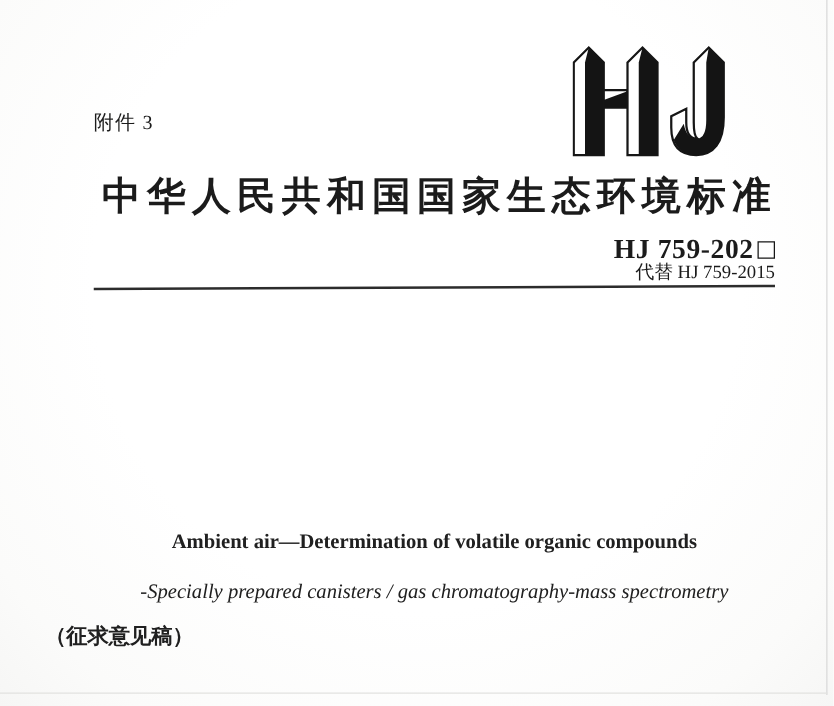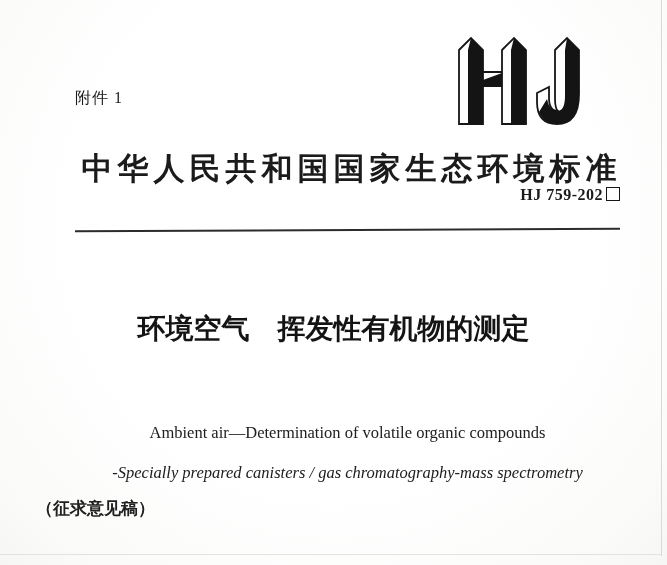--- a/index.html
+++ b/index.html
@@ -6,50 +6,50 @@
   .page{
     position:relative;width:667px;height:565px;overflow:hidden;
     background:radial-gradient(ellipse at 50% 40%, #ffffff 55%, #fbfbfa 85%, #f6f6f5 100%);
     font-family:"Liberation Serif","DejaVu Serif",serif;color:#1b1b1b;
   }
   .attachment{position:absolute;left:75px;top:88px;font-size:16px;letter-spacing:1px;}
   .logo{position:absolute;left:458px;top:36px;width:126px;height:90px;}
   .logo svg{display:block;width:126px;height:90px;}
   .sr-only{position:absolute;width:1px;height:1px;overflow:hidden;clip:rect(0 0 0 0);white-space:nowrap;}
   .heading{
-    position:absolute;left:36px;right:0;top:153px;margin:0;text-align:center;
+    position:absolute;left:36px;right:0;top:141px;margin:0;text-align:center;
     font-size:31px;font-weight:bold;letter-spacing:5px;white-space:nowrap;line-height:1;
   }
-  .std-num{position:absolute;right:47px;top:186px;font-size:16px;font-weight:bold;letter-spacing:0.5px;}
+  .std-num{position:absolute;right:47px;top:186px;font-size:22px;font-weight:bold;letter-spacing:0.5px;}
   .year-box{display:inline-block;width:12px;height:12px;border:1.5px solid #161616;margin-left:3px;vertical-align:-1px;}
   .replaces{position:absolute;right:47px;top:208px;font-size:15px;}
   .rule{position:absolute;left:75px;top:229px;width:545px;height:2px;background:#2c2c2c;transform:rotate(-0.25deg);}
   .title-zh{
     position:absolute;left:0;right:0;text-align:center;white-space:nowrap;
     font-family:"Liberation Sans","DejaVu Sans",sans-serif;
     font-size:28px;font-weight:bold;line-height:1.15;color:#141414;
   }
   .title-zh.l1{top:313px;}
   .title-zh.l2{top:359px;}
   .title-en{position:absolute;left:28px;right:0;text-align:center;font-size:16.5px;white-space:nowrap;color:#202020;}
-  .title-en.l1{top:423px;}
+  .title-en.l1{top:423px;font-weight:bold;}
   .title-en.l2{top:463px;font-style:italic;}
   .draft{
     position:absolute;left:36px;right:0;top:497px;
     font-family:"Liberation Sans","DejaVu Sans",sans-serif;font-size:17px;font-weight:bold;color:#202020;
   }
   .edge-right{position:absolute;left:661px;top:0;width:1px;height:556px;background:#d9d9d9;}
   .edge-bottom{position:absolute;left:0;top:554px;width:662px;height:1px;background:#e2e2e0;}
 </style>
 </head>
 <body>
 
 <div class="page">
 
-  <div class="attachment">附件 1</div>
+  <div class="attachment">附件 3</div>
 
   <div class="logo">
     <svg viewBox="0 0 126 90">
 
       <polygon points="1,14 13,2 25,14 25,88 1,88" fill="#ffffff" stroke="#161616" stroke-width="1.8"></polygon>
       <polygon points="13,2 25,14 25,88 10,88 10,14" fill="#141414"></polygon>
 
       <polygon points="25,36 44,36 44,50 25,50" fill="#ffffff" stroke="#161616" stroke-width="1.8"></polygon>
       <polygon points="25,44 44,37 44,50 25,50" fill="#141414"></polygon>
 
@@ -59,24 +59,24 @@
       <path d="M97,14 L109,2 L121,14 L121,58 C121,78 113,88 99,88 C85,88 79,80 79,66 L79,57 L91,51 L91,62 Q91,75 100,75 Q97,73 97,62 Z" fill="#ffffff" stroke="#161616" stroke-width="1.8"></path>
       <path d="M109,2 L121,14 L121,58 C121,78 113,88 99,88 C90,88 84,84 81,76 L89,63 Q91,75 100,75 Q107,74 107,60 L107,14 Z" fill="#141414"></path>
     </svg>
     <span class="sr-only">HJ</span>
   </div>
 
   <h1 class="heading">中华人民共和国国家生态环境标准</h1>
 
   <div class="std-num"><span>HJ 759-202</span><span class="year-box"></span></div>
 
+  <div class="replaces">代替 HJ  759-2015</div>
 
   <div class="rule"></div>
 
-  <div class="title-zh l1">环境空气　挥发性有机物的测定</div>
 
   <div class="title-en l1">Ambient air—Determination of volatile organic compounds</div>
   <div class="title-en l2">-Specially prepared canisters / gas chromatography-mass spectrometry</div>
 
   <div class="draft">（征求意见稿）</div>
 
   <div class="edge-right"></div>
   <div class="edge-bottom"></div>
 </div>
 

